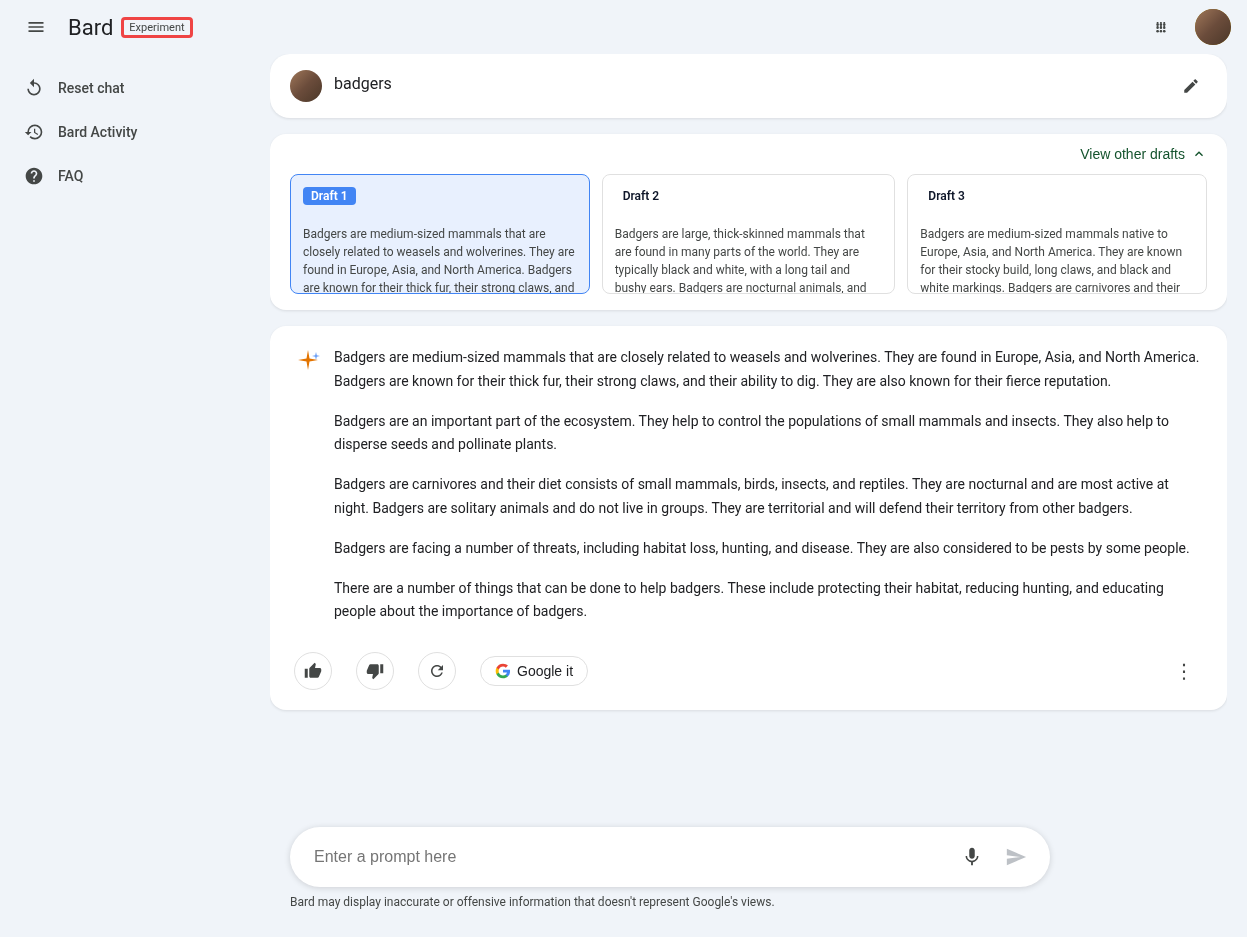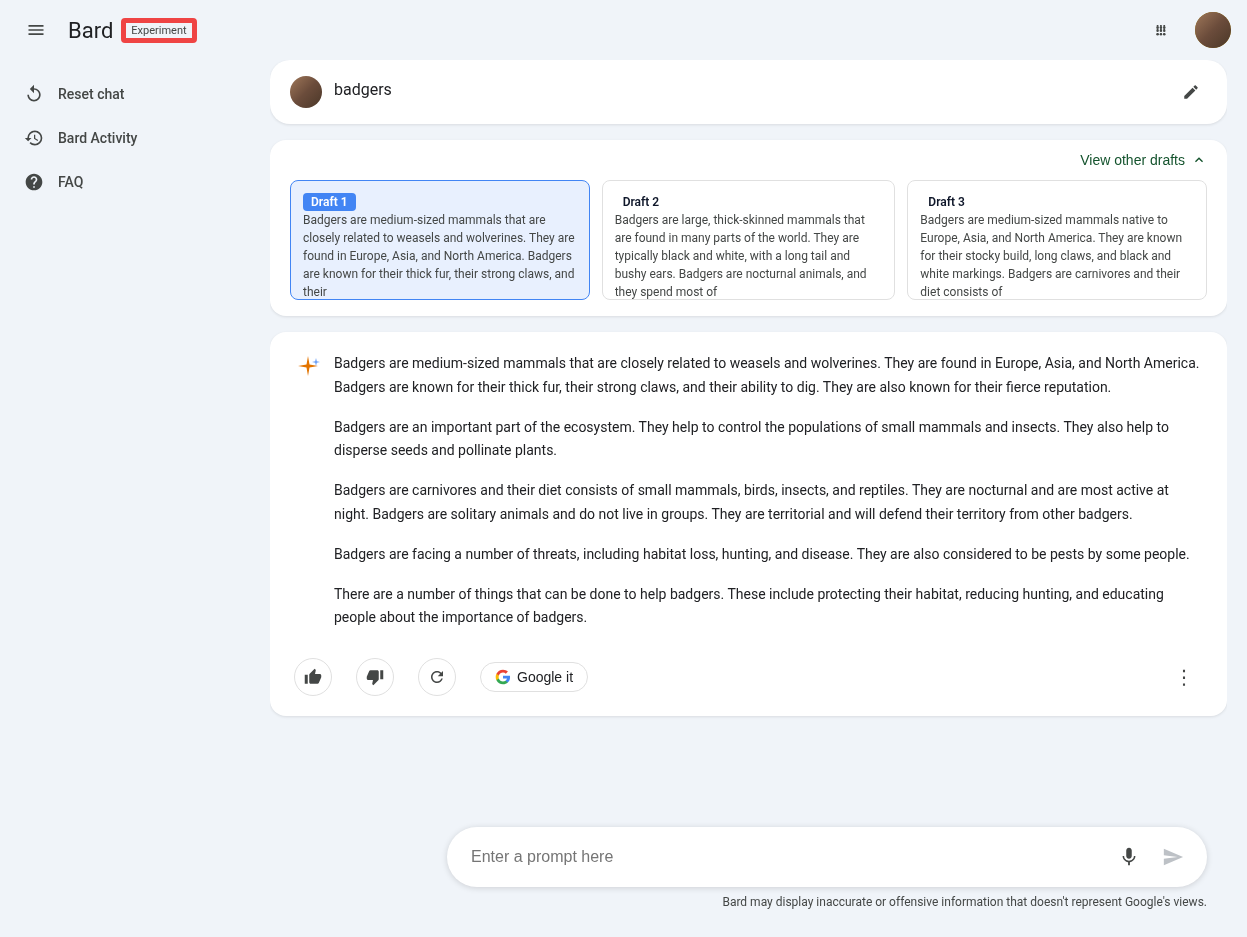--- a/index.html
+++ b/index.html
@@ -13,42 +13,42 @@
       flex-direction: column;
     }
 
     
     .header {
       display: flex;
       align-items: center;
       justify-content: space-between;
       padding: 8px 16px;
       background: #f0f4f9;
-      height: 60px;
+      height: 54px;
       flex-shrink: 0;
     }
     .header-left {
       display: flex;
       align-items: center;
       gap: 12px;
     }
     .header-logo {
       display: flex;
       align-items: center;
       gap: 8px;
     }
     .bard-logo-text {
       font-size: 22px;
       font-weight: 400;
       color: #202124;
     }
     .experiment-badge {
       font-size: 11px;
       color: #444746;
-      border: 5px solid #ef4444;
+      border: 3px solid #ef4444;
       border-radius: 4px;
       padding: 1px 5px;
     }
     .header-right {
       display: flex;
       align-items: center;
       gap: 12px;
     }
     .grid-icon-btn {
       width: 40px;
@@ -213,21 +213,21 @@
     }
     .draft-card:first-child { margin-left: 0; }
     .draft-card:last-child { margin-right: 0; }
     .draft-card.active {
       background: #e8f0fe;
       border-color: #4285f4;
     }
     .draft-label {
       font-size: 12px;
       font-weight: 600;
-      margin-bottom: 0;
+      margin-bottom: 20px;
       display: inline-block;
       padding: 2px 8px;
       border-radius: 4px;
     }
     .draft-card.active .draft-label {
       background: #4285f4;
       color: white;
     }
     .draft-card:not(.active) .draft-label {
       color: #0f172a;
@@ -317,21 +317,21 @@
       justify-content: center;
       color: #444746;
       font-size: 20px;
     }
 
     
     .input-area {
       padding: 16px 20px 8px 20px;
       display: flex;
       flex-direction: column;
-      align-items: flex-end;
+      align-items: flex-start;
       gap: 8px;
       flex-shrink: 0;
     }
     .input-box {
       width: 760px;
       max-width: 100%;
       background: white;
       border-radius: 50px;
       box-shadow: 0 1px 6px rgba(0,0,0,0.15);
       display: flex;

